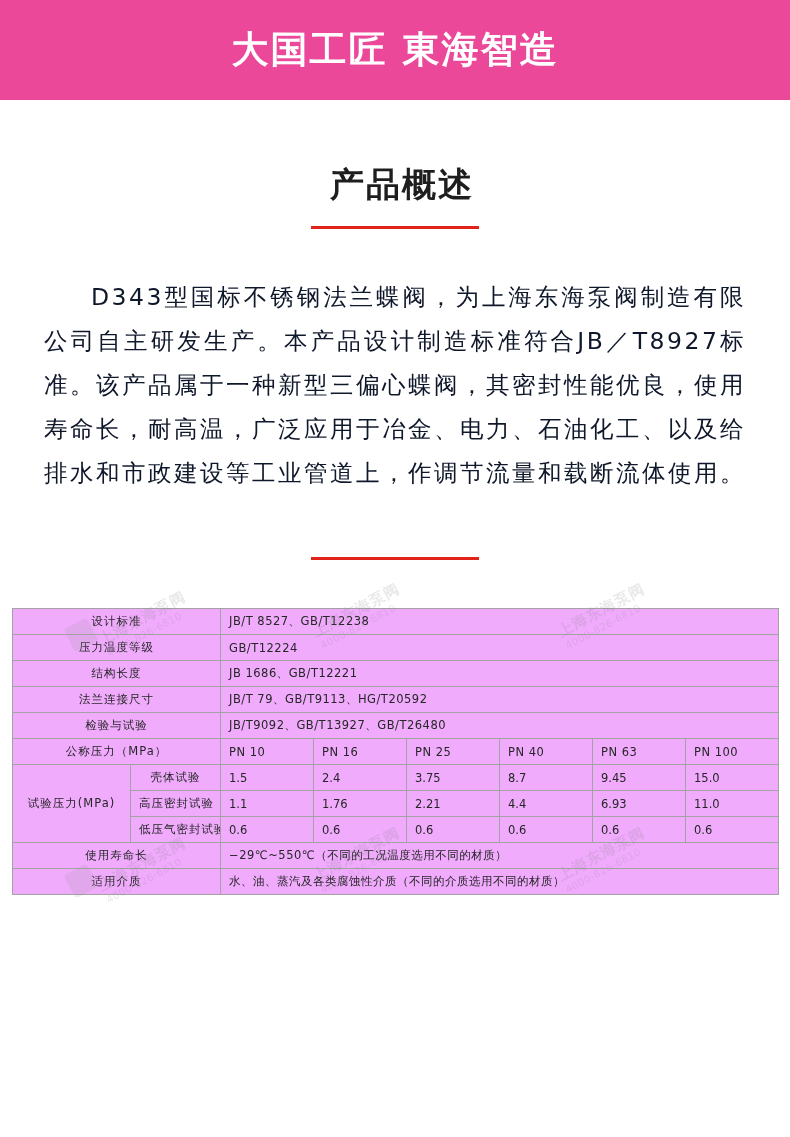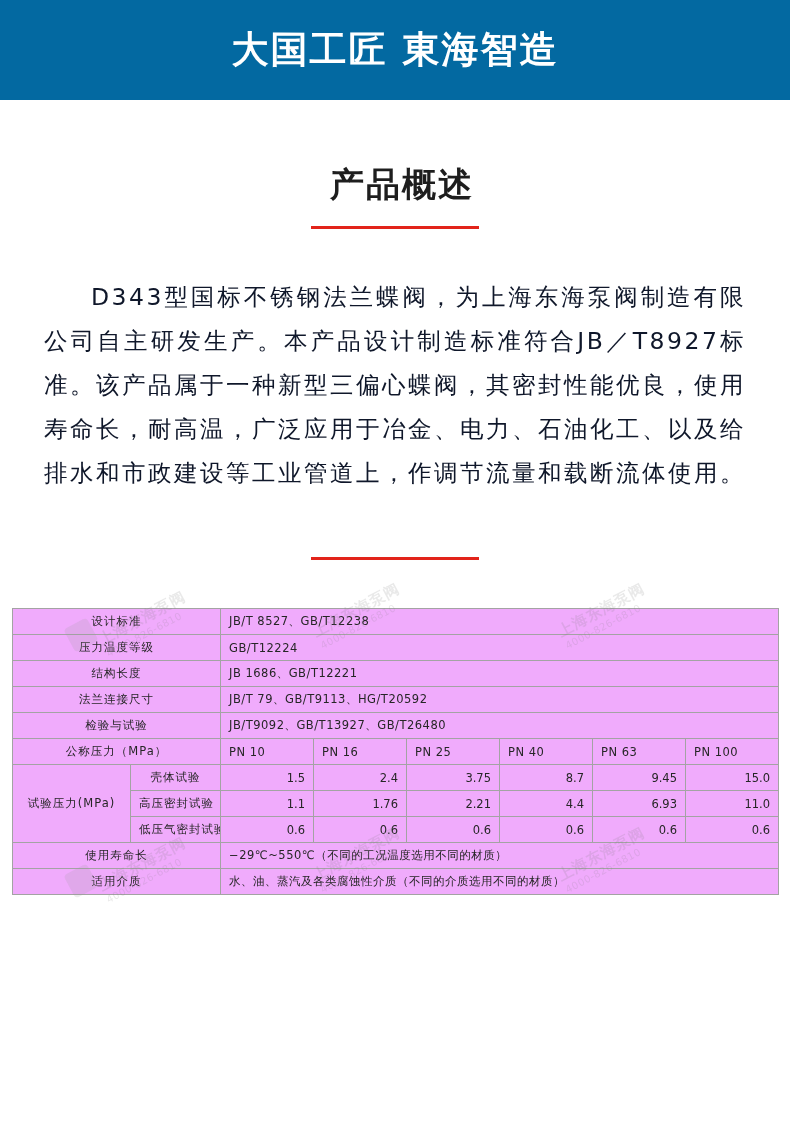--- a/index.html
+++ b/index.html
@@ -12,21 +12,21 @@
     background: #ffffff;
     font-family: "Liberation Sans", sans-serif;
     color: #1b1b1b;
     -webkit-font-smoothing: antialiased;
   }
 
   
   .banner {
     width: 790px;
     height: 100px;
-    background: #0369a1;
+    background: #ec4899;
     display: flex;
     align-items: center;
     justify-content: center;
     box-sizing: border-box;
   }
   .banner-title {
     color: #ffffff;
     font-size: 37px;
     font-weight: bold;
     letter-spacing: 2px;
@@ -95,21 +95,21 @@
     background: #ebebeb;
     text-align: center;
     letter-spacing: 1px;
     color: #1f1f1f;
   }
   td.val {
     text-align: left;
     letter-spacing: 0.5px;
   }
   td.center {
-    text-align: right;
+    text-align: left;
     margin-left: 28px;
   }
   .tall {
     height: 38px;
   }
 
   
   .wm {
     position: absolute;
     pointer-events: none;

